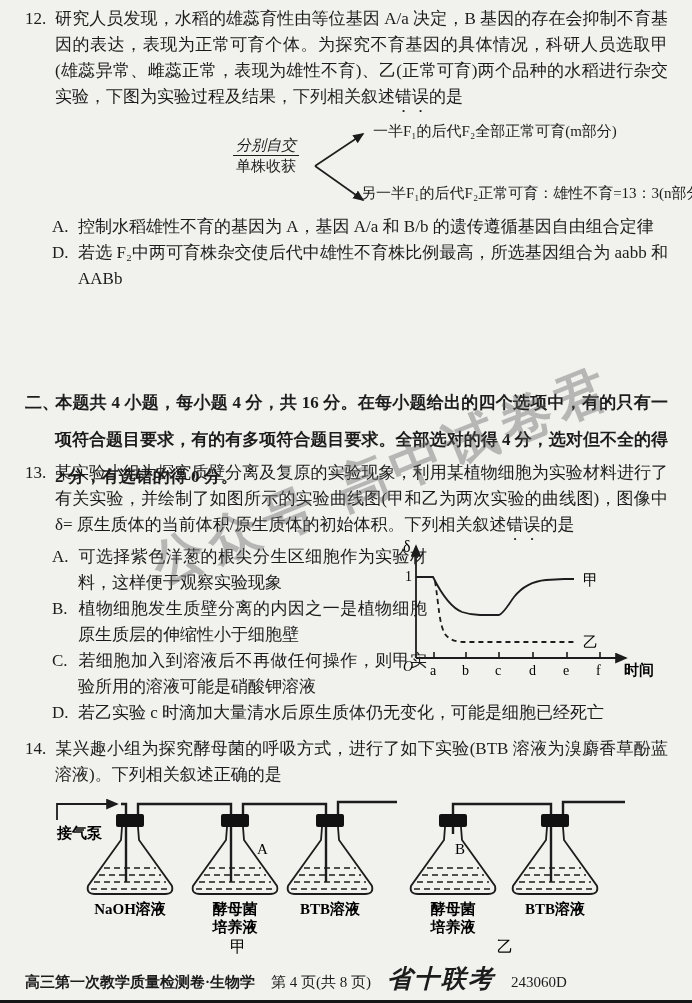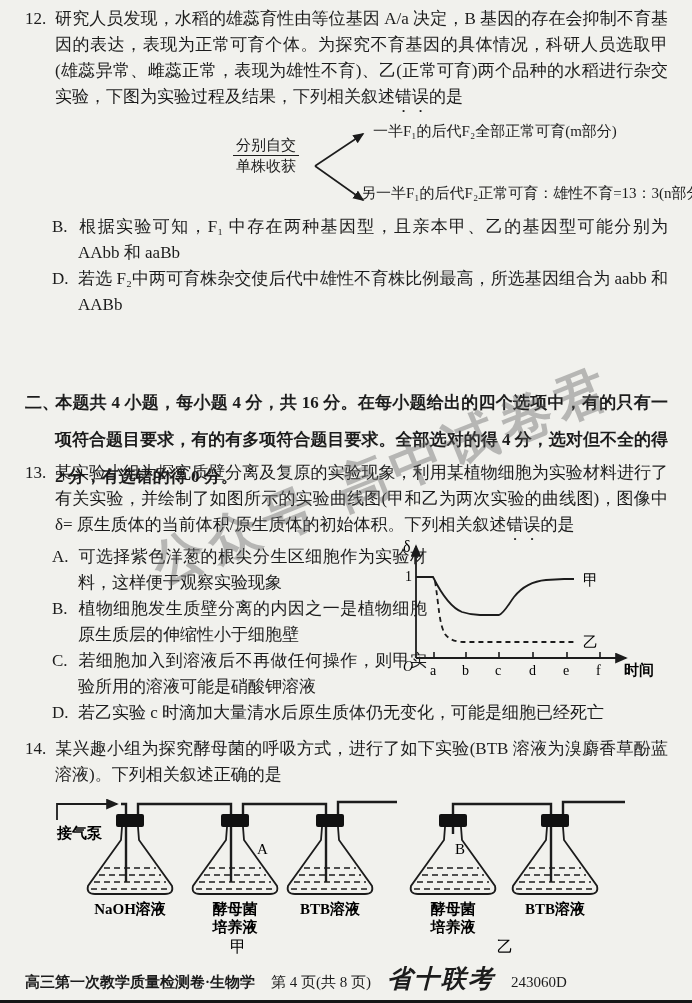--- a/index.html
+++ b/index.html
@@ -18,21 +18,21 @@
   .opt .olabel{display:inline-block;width:26px;margin-left:-26px;}
   .emph{-webkit-text-emphasis:dot;-webkit-text-emphasis-position:under right;
         text-emphasis:dot;text-emphasis-position:under right;}
   
   #section2{font-weight:bold;line-height:37px;}
   #section2 .stem .qnum{width:30px;}
   
   .cross-diagram{position:relative;height:96px;margin:2px 0 0 0;font-size:15px;line-height:18px;}
   .cross-left{position:absolute;left:35px;top:36px;font-size:16px;}
   .cross-frac{position:absolute;left:208px;top:18px;text-align:center;}
-  .cross-frac .ftop{display:block;border-bottom:1.5px solid #1c1c1c;padding:0 3px 1px;}
+  .cross-frac .ftop{display:block;border-bottom:1.5px solid #1c1c1c;padding:0 3px 1px;font-style:italic;}
   .cross-frac .fbot{display:block;padding-top:1px;}
   .branch-svg{position:absolute;left:288px;top:4px;}
   .branch-top{position:absolute;left:348px;top:4px;white-space:nowrap;}
   .branch-bottom{position:absolute;left:336px;top:66px;white-space:nowrap;}
   
   #q13-row{position:relative;}
   #q13-opts{width:402px;}
   #q13-graph{position:absolute;right:2px;top:-10px;}
   
   .apparatus{position:relative;margin-top:4px;}
@@ -75,21 +75,21 @@
             <path d="M0,0 L7,3 L0,6 Z" fill="#1c1c1c"></path>
           </marker>
         </defs>
         <line x1="2" y1="44" x2="50" y2="12" stroke="#1c1c1c" stroke-width="1.6" marker-end="url(#ah)"></line>
         <line x1="2" y1="44" x2="50" y2="78" stroke="#1c1c1c" stroke-width="1.6" marker-end="url(#ah)"></line>
       </svg>
       <span class="branch-top">一半F₁的后代F₂全部正常可育(m部分)</span>
       <span class="branch-bottom">另一半F₁的后代F₂正常可育：雄性不育=13：3(n部分)</span>
     </div>
 
-    <p class="opt"><span class="olabel">B.</span><span>根据实验可知，F₁ 中存在两种基因型，且亲本甲、乙的基因型可能分别为 AAbb 和 aaBb</span></p>
+    <p class="opt"><span class="olabel">A.</span><span>控制水稻雄性不育的基因为 A，基因 A/a 和 B/b 的遗传遵循基因自由组合定律</span></p>
     <p class="opt"><span class="olabel">D.</span><span>若选 F₂中两可育株杂交使后代中雄性不育株比例最高，所选基因组合为 aabb 和 AABb</span></p>
   </div>
 
   <div class="qblock" id="section2" style="top:384px;">
     <p class="stem"><span class="qnum">二、</span><span>本题共 4 小题，每小题 4 分，共 16 分。在每小题给出的四个选项中，有的只有一项符合题目要求，有的有多项符合题目要求。全部选对的得 4 分，选对但不全的得 2 分，有选错的得 0 分。</span></p>
   </div>
 
   <div class="qblock" id="q13" style="top:460px;">
     <p class="stem"><span class="qnum">13.</span><span>某实验小组为探究质壁分离及复原的实验现象，利用某植物细胞为实验材料进行了有关实验，并绘制了如图所示的实验曲线图(甲和乙为两次实验的曲线图)，图像中 δ= 原生质体的当前体积/原生质体的初始体积。下列相关叙述</span><span class="emph">错误</span><span>的是</span></p>
 

